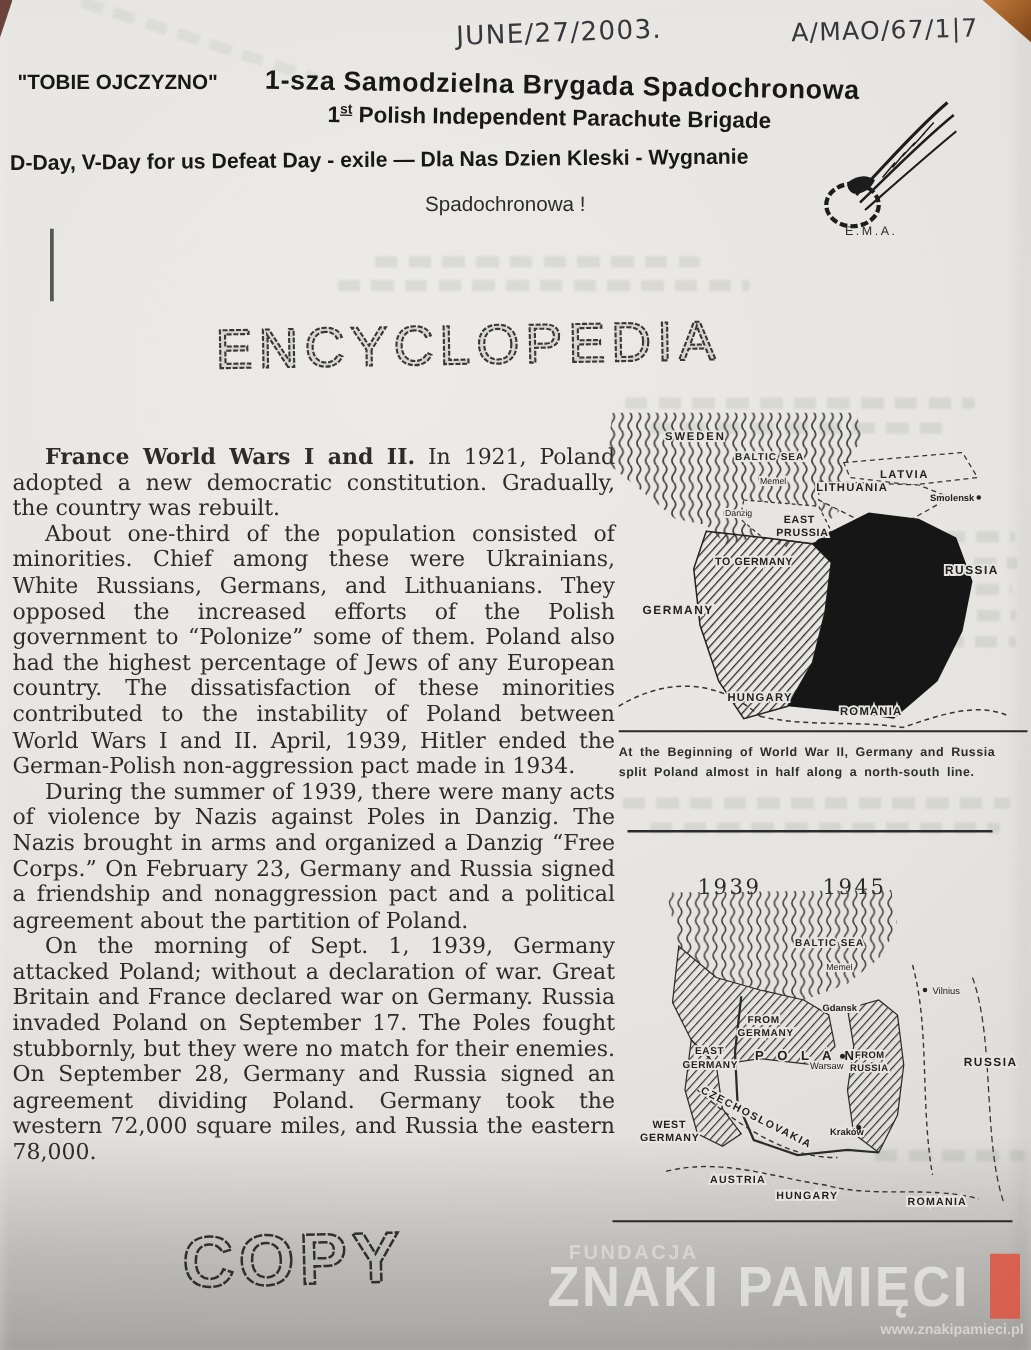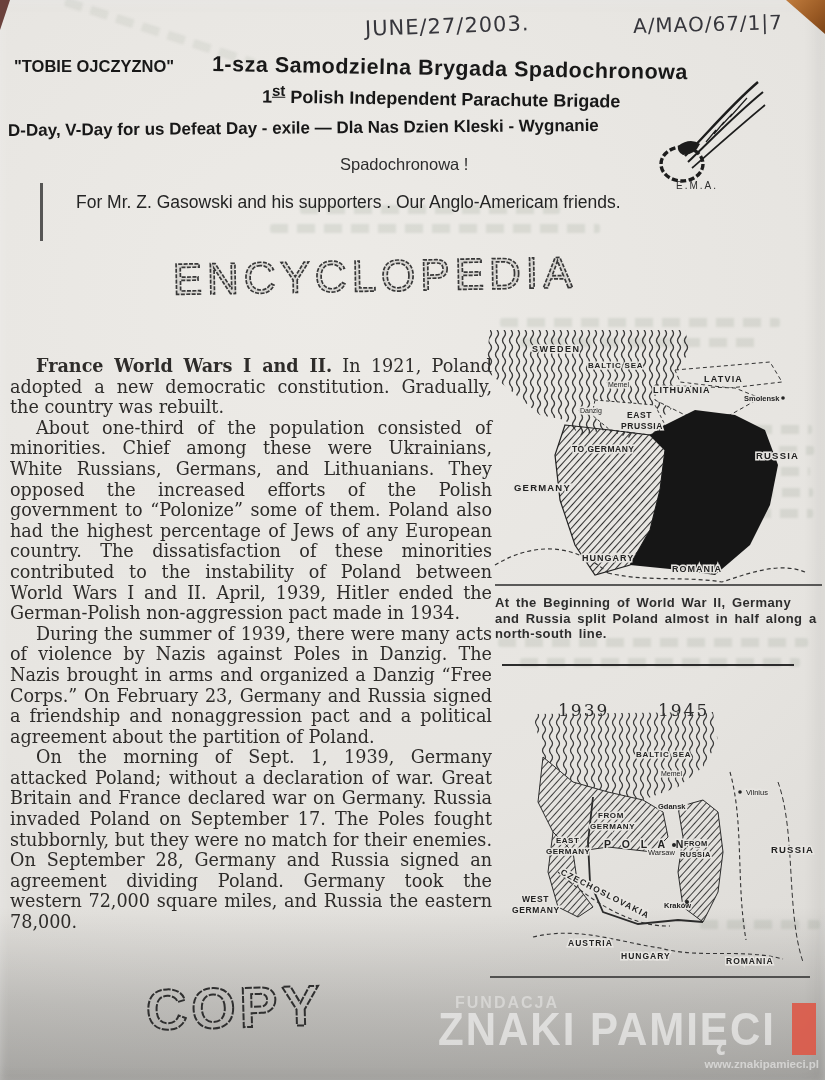--- a/index.html
+++ b/index.html
@@ -10,21 +10,21 @@
       radial-gradient(130% 95% at 38% 28%, #edebe7 0%, #e6e4e0 52%, #dddbd7 82%, #d2d0cc 100%);
     box-shadow: inset -8px 0 16px rgba(0,0,0,0.07), inset 0 4px 10px rgba(255,255,255,0.4);}
   .abs{position:absolute;}
   .hand{font-family:"DejaVu Sans",sans-serif;color:#36363c;letter-spacing:1px;}
   .hdr{font-weight:bold;color:#181818;}
   .ghost{position:absolute;height:9px;border-radius:3px;filter:blur(0.9px);
     background:repeating-linear-gradient(90deg, rgba(112,130,110,0.14) 0 18px, rgba(112,130,110,0) 18px 27px);}
   .article{font-family:"DejaVu Serif",serif;font-size:17.6px;line-height:20.6px;
     text-align:justify;color:#2e2c2a;}
   .article p{margin:0;text-indent:26px;}
-  .map-caption{font-weight:bold;font-size:13px;line-height:15.5px;letter-spacing:0.4px;
+  .map-caption{font-weight:bold;font-size:10px;line-height:15.5px;letter-spacing:0.4px;
     word-spacing:2.5px;color:#2d2d2d;}
   .map2-title{font-family:"DejaVu Serif",serif;font-size:20px;letter-spacing:3px;
     color:#2b2b2b;text-align:center;}
   .map2-rule{border-top:2px solid #2c2c2c;}
   .year{font-family:"DejaVu Serif",serif;font-size:17px;letter-spacing:2px;color:#2b2b2b;}
   .wm{color:rgba(255,255,255,0.55);font-weight:bold;}
   .corner-tr{clip-path:polygon(100% 0,100% 100%,0 0);
     background:linear-gradient(135deg,#c07c3d 0%,#9a5a24 60%,#7c4417 100%);}
   .corner-tl{clip-path:polygon(0 0,100% 0,0 100%);background:#55251f;opacity:.85;}
   .tick{border-left:3px solid #3c3c3c;opacity:.85;}
@@ -51,37 +51,36 @@
   <div class="ghost" style="left:498px;top:638px;width:310px;"></div>
   <div class="ghost" style="left:520px;top:658px;width:280px;"></div>
   <div class="ghost" style="left:700px;top:920px;width:120px;"></div>
 
   <div class="abs hand" style="left:365px;top:14px;font-size:21px;transform:rotate(-2deg);">JUNE/27/2003.</div>
   <div class="abs hand" style="left:633px;top:12px;font-size:20px;transform:rotate(-1.5deg);">A/MAO/67/1|7</div>
 
   <div class="abs hdr" style="left:14px;top:57px;font-size:16.5px;">"TOBIE OJCZYZNO"</div>
   <div class="abs hdr" style="left:212px;top:52px;font-size:21.5px;letter-spacing:0.5px;transform:rotate(1deg);transform-origin:left;">1-sza Samodzielna Brygada Spadochronowa</div>
   <div class="abs hdr" style="left:262px;top:84px;font-size:18px;transform:rotate(0.8deg);">
-    <span>1</span><sup style="font-size:15px;text-decoration:underline;">st</sup><span> Polish Independent Parachute Brigade</span>
+    <span>1</span><sup style="font-size:11px;text-decoration:underline;">st</sup><span> Polish Independent Parachute Brigade</span>
   </div>
   <div class="abs hdr" style="left:8px;top:121px;font-size:17px;transform:rotate(-0.5deg);transform-origin:left;">D-Day, V-Day for us Defeat Day  - exile — Dla Nas Dzien Kleski - Wygnanie</div>
   <div class="abs" style="left:340px;top:155px;font-size:16.5px;color:#2c2c2c;">Spadochronowa !</div>
 
   <svg class="abs" style="left:650px;top:78px;" width="120" height="105" viewBox="0 0 120 105">
     <path d="M35,78 C55,58 80,28 108,4" fill="none" stroke="#1d1d1d" stroke-width="2.4"></path>
     <path d="M38,84 C60,63 86,36 113,14" fill="none" stroke="#1d1d1d" stroke-width="2"></path>
     <path d="M42,90 C66,69 92,46 115,27" fill="none" stroke="#1d1d1d" stroke-width="1.7"></path>
     <path d="M56,64 L66,52 M64,56 L74,44 M72,47 L82,36 M80,39 L90,28 M88,30 L97,20" stroke="#1d1d1d" stroke-width="1.2"></path>
     <ellipse cx="32" cy="86" rx="21" ry="17" fill="none" stroke="#1d1d1d" stroke-width="3.4" stroke-dasharray="6 2.5"></ellipse>
     <path d="M28,68 q12,-9 22,-2 q-5,11 -17,11 q-6,-3 -5,-9 z" fill="#1c1c1c"></path>
   </svg>
   <div class="abs" style="left:676px;top:180px;font-size:10px;letter-spacing:2px;color:#2e2e2e;">E.M.A.</div>
 
   <div class="abs tick" style="left:40px;top:183px;height:58px;"></div>
-  <div class="abs" style="left:76px;top:192px;font-size:17.5px;color:#242424;">For Mr. Z. Gasowski and his supporters . Our Anglo-Americam friends.</div>
 
   <svg class="abs" style="left:160px;top:246px;transform:rotate(-1deg);" width="430" height="62" viewBox="0 0 430 62">
     <text x="215" y="45" text-anchor="middle" font-family="DejaVu Serif, serif" font-size="44" letter-spacing="5" fill="rgba(45,45,45,0.10)" stroke="#383838" stroke-width="1.7" stroke-dasharray="4 1.4">ENCYCLOPEDIA</text>
   </svg>
 
   <div class="abs article" style="left:10px;top:356px;width:482px;">
     <p><b>France World Wars I and II.</b><span> In 1921, Poland adopted a new democratic constitution. Gradually, the country was rebuilt.</span></p>
     <p>About one-third of the population consisted of minorities. Chief among these were Ukrainians, White Russians, Germans, and Lithuanians. They opposed the increased efforts of the Polish government to “Polonize” some of them. Poland also had the highest percentage of Jews of any European country. The dissatisfaction of these minorities contributed to the instability of Poland between World Wars I and II. April, 1939, Hitler ended the German-Polish non-aggression pact made in 1934.</p>
     <p>During the summer of 1939, there were many acts of violence by Nazis against Poles in Danzig. The Nazis brought in arms and organized a Danzig “Free Corps.” On February 23, Germany and Russia signed a friendship and nonaggression pact and a political agreement about the partition of Poland.</p>
     <p>On the morning of Sept. 1, 1939, Germany attacked Poland; without a declaration of war. Great Britain and France declared war on Germany. Russia invaded Poland on September 17. The Poles fought stubbornly, but they were no match for their enemies. On September 28, Germany and Russia signed an agreement dividing Poland. Germany took the western 72,000 square miles, and Russia the eastern 78,000.</p>

